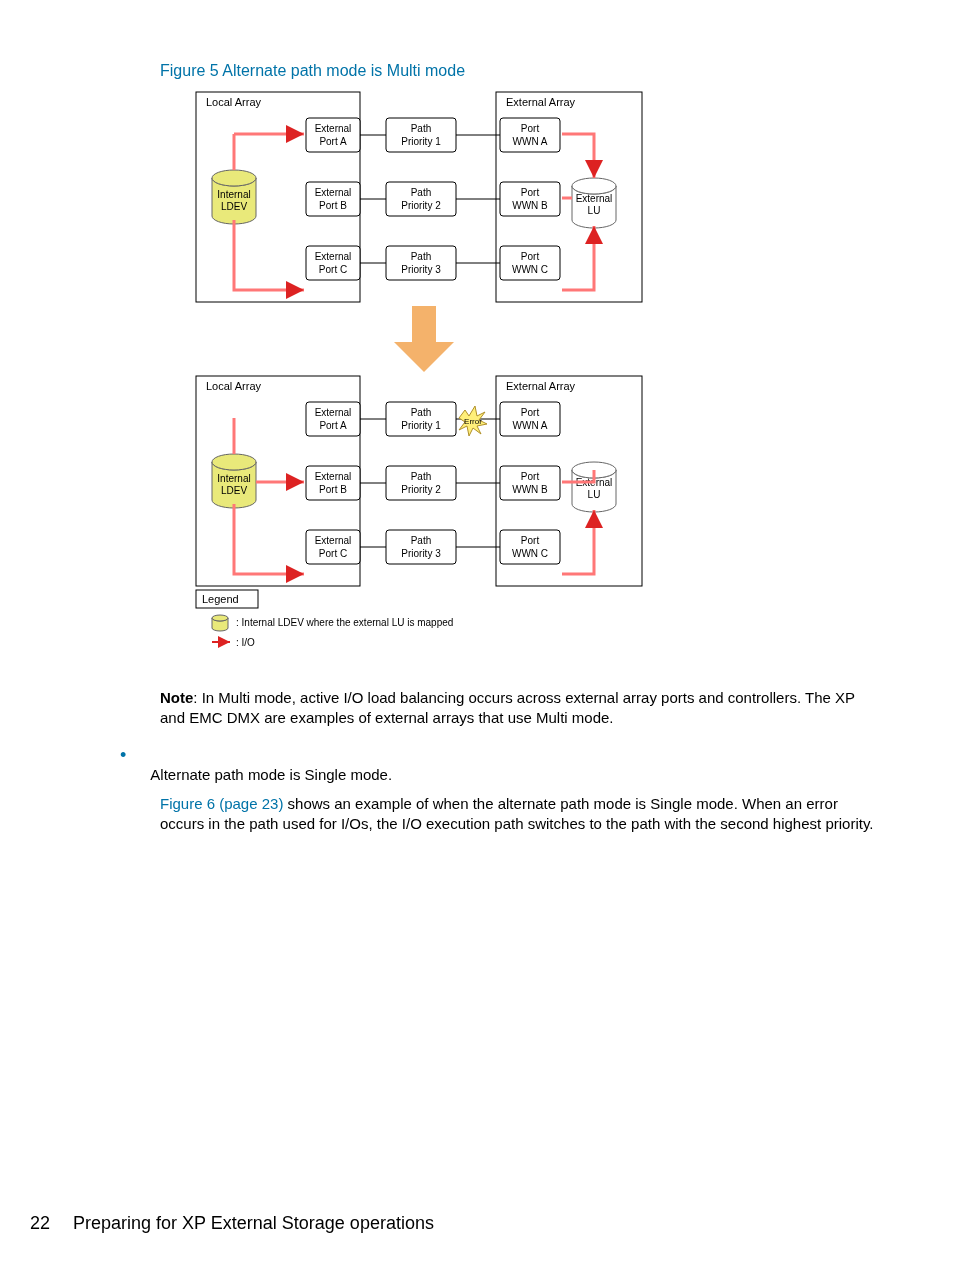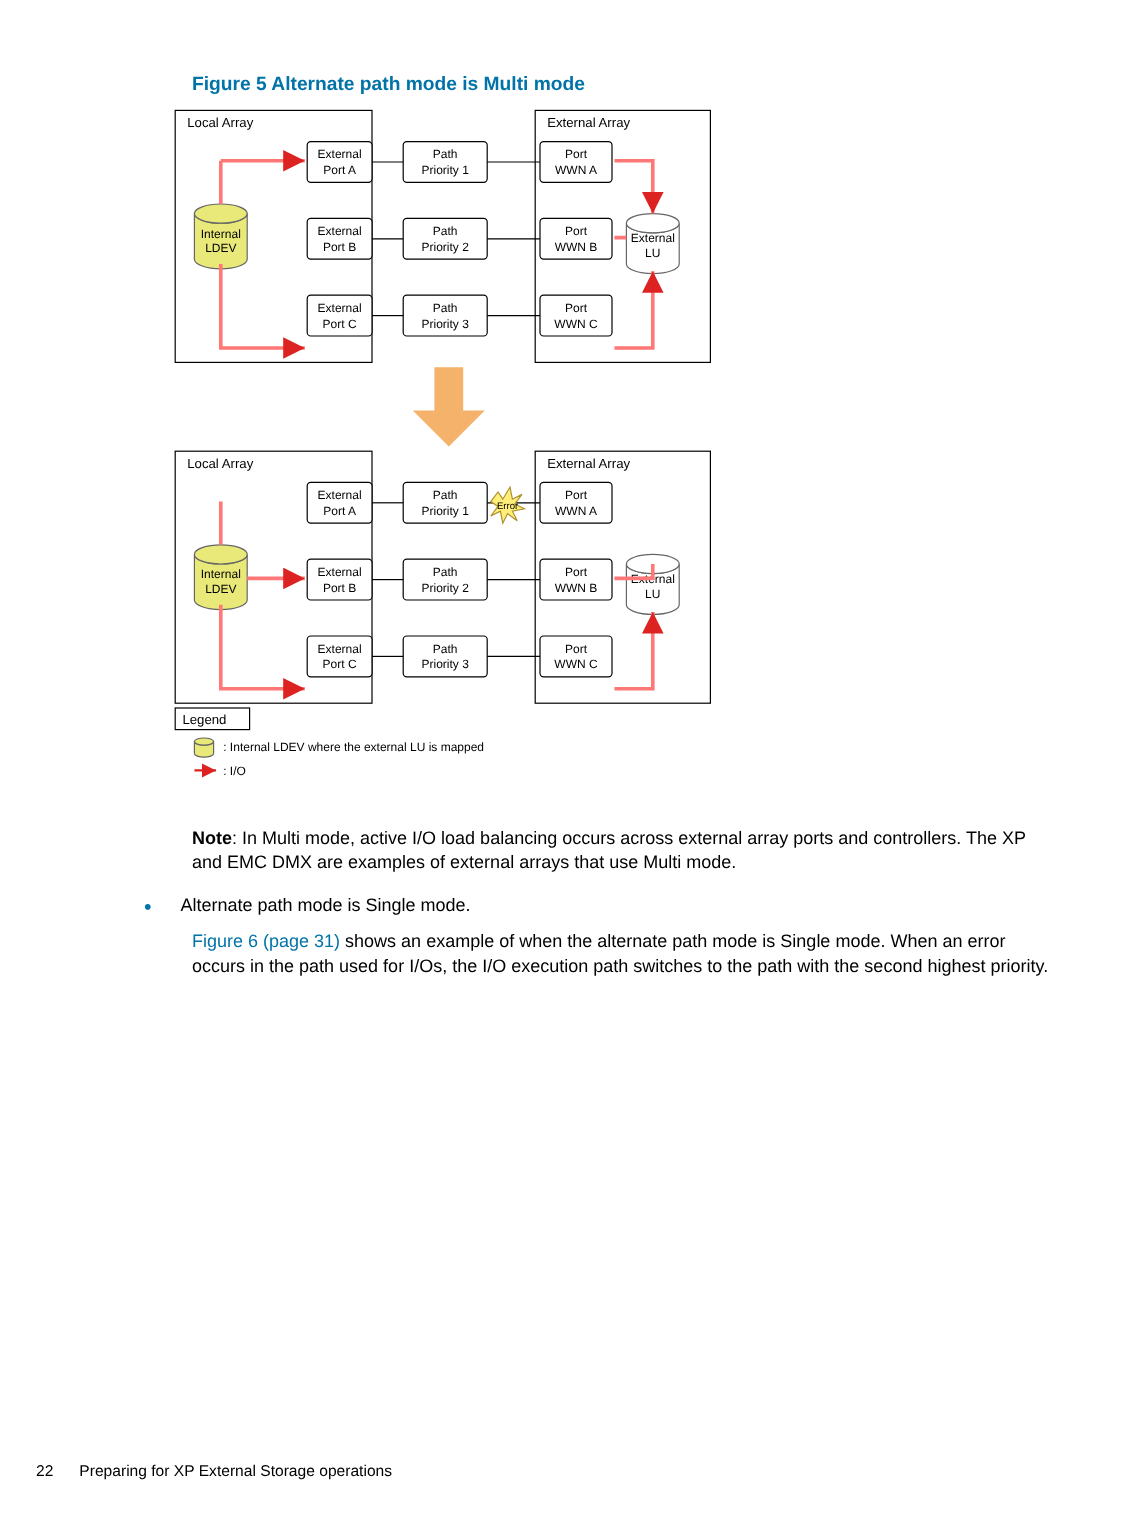--- a/index.html
+++ b/index.html
@@ -1,25 +1,25 @@
 <!DOCTYPE html>
 <html><head>
 <meta charset="utf-8">
 <style>
   html,body{margin:0;padding:0;background:#fff;font-family:Arial,Helvetica,sans-serif;color:#000;}
   .page{width:954px;height:1271px;position:relative;box-sizing:border-box;padding:54px 70px 40px 90px;font-size:15px;line-height:1.35;}
-  .fig-title{color:#0073a8;font-weight:bold;font-size:16px;margin:6px 0 8px 70px;}
-  .svg-wrap{margin-left:54px;margin-bottom:30px;}
+  .fig-title{color:#0073a8;font-weight:normal;font-size:16px;margin:6px 0 8px 70px;}
+  .svg-wrap{margin-left:104px;margin-bottom:30px;}
   .note-block{margin:0 16px 16px 70px;}
   .bullet-row{display:flex;margin:0 0 8px 30px;}
   .bullet-dot{color:#0073a8;font-size:18px;line-height:22px;margin-right:24px;}
-  .bullet-text{flex:1;}
+  .bullet-text{flex:1;margin-top:21px;}
   .inner-para{margin:0 0 14px 70px;}
   a.link{color:#0073a8;text-decoration:none;}
-  .footer{position:absolute;left:30px;bottom:36px;font-size:13px;}
+  .footer{position:absolute;left:30px;bottom:36px;font-size:18px;}
   .footer .pg{margin-right:18px;}
   
   .svg-wrap text{font-family:Arial,Helvetica,sans-serif;}
 </style>
 </head>
 <body>
 
 <div class="page">
 
   <div class="fig-title">Figure 5 Alternate path mode is Multi mode</div>
@@ -179,21 +179,21 @@
   <p class="note-block">
     <b>Note</b><span>: In Multi mode, active I/O load balancing occurs across external array ports and controllers. The XP and EMC DMX are examples of external arrays that use Multi mode.</span>
   </p>
 
   <div class="bullet-row">
     <span class="bullet-dot">•</span>
     <span class="bullet-text">Alternate path mode is Single mode.</span>
   </div>
 
   <p class="inner-para">
-    <a class="link">Figure 6 (page 31)</a><span> shows an example of when the alternate path mode is Single mode. When an error occurs in the path used for I/Os, the I/O execution path switches to the path with the second highest priority.</span>
+    <a class="link">Figure 6 (page 23)</a><span> shows an example of when the alternate path mode is Single mode. When an error occurs in the path used for I/Os, the I/O execution path switches to the path with the second highest priority.</span>
   </p>
 
 
   <div class="footer">
     <span class="pg">22</span>
     <span>Preparing for XP External Storage operations</span>
   </div>
 
 </div>
 

